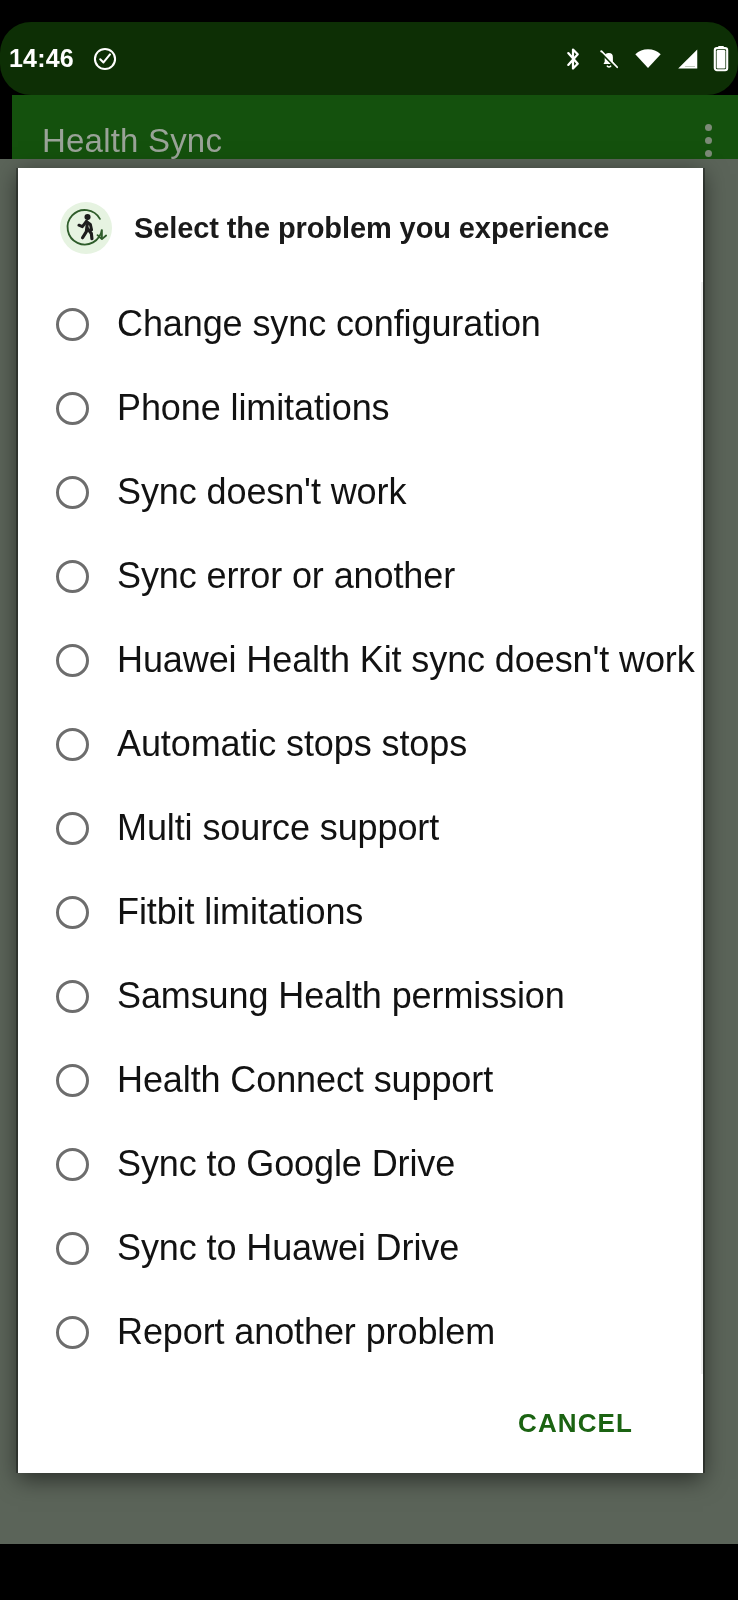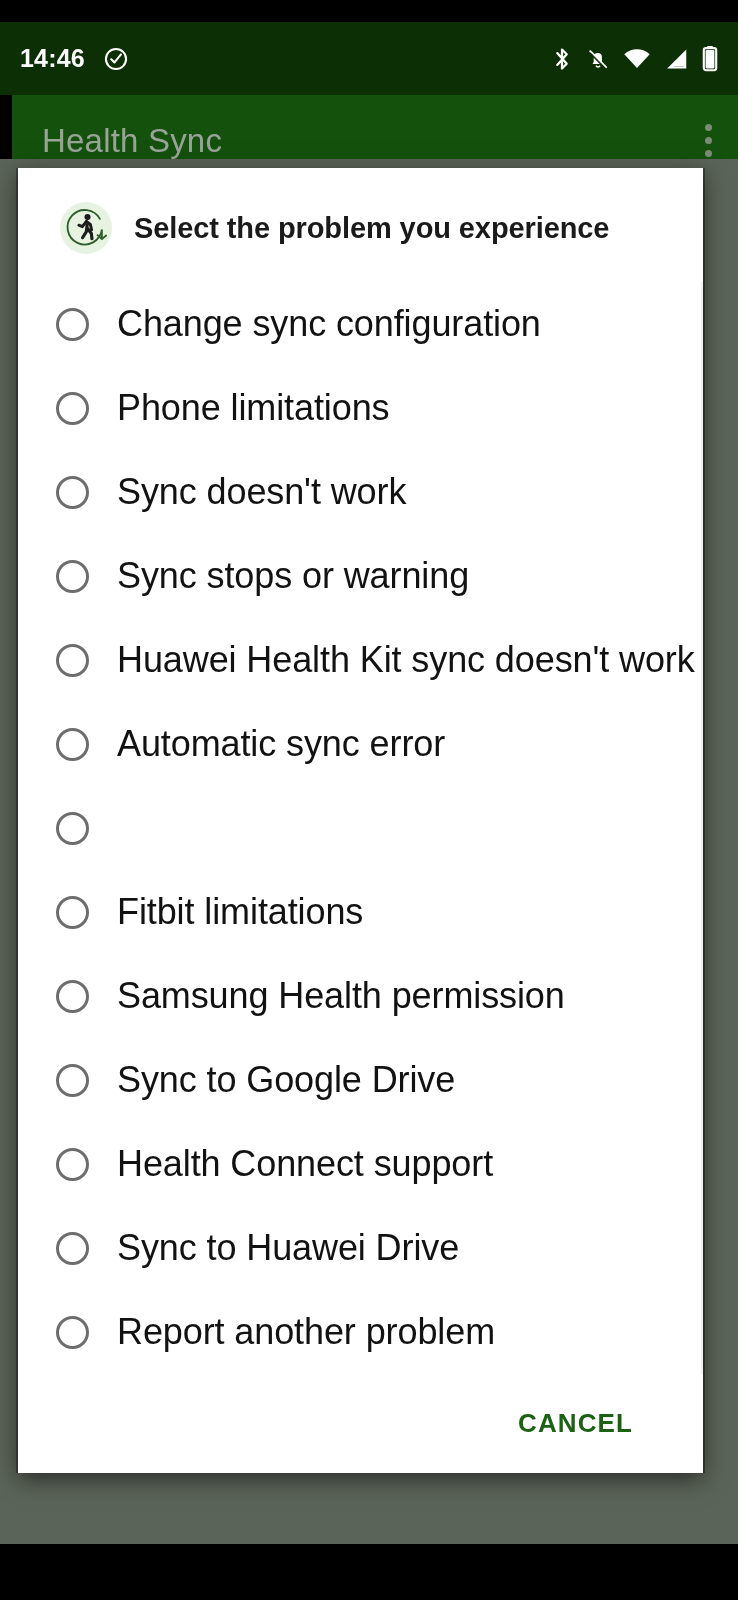--- a/index.html
+++ b/index.html
@@ -39,22 +39,23 @@
 
   
   .status-bar {
     position: absolute;
     left: 0; top: 22px;
     width: 738px; height: 73px;
     background: #0d2f05;
     display: flex;
     align-items: center;
     justify-content: space-between;
-    padding: 0 20px;
-    box-sizing: border-box;
+    padding: 0 9px;
+    box-sizing: border-box;
+    border-radius: 31px;
   }
   .status-left {
     display: flex;
     align-items: center;
     gap: 18px;
   }
   .status-clock {
     color: #ffffff;
     font-size: 25px;
     font-weight: bold;
@@ -295,48 +296,49 @@
         <div class="option-row">
           <span class="radio"></span>
           <span class="option-label">Phone limitations</span>
         </div>
         <div class="option-row">
           <span class="radio"></span>
           <span class="option-label">Sync doesn't work</span>
         </div>
         <div class="option-row">
           <span class="radio"></span>
-          <span class="option-label">Sync stops or warning</span>
+          <span class="option-label">Sync error or another</span>
         </div>
         <div class="option-row">
           <span class="radio"></span>
           <span class="option-label">Huawei Health Kit sync doesn't work</span>
         </div>
         <div class="option-row">
           <span class="radio"></span>
-          <span class="option-label">Automatic sync error</span>
-        </div>
-        <div class="option-row">
-          <span class="radio"></span>
+          <span class="option-label">Automatic stops stops</span>
+        </div>
+        <div class="option-row">
+          <span class="radio"></span>
+          <span class="option-label">Multi source support</span>
         </div>
         <div class="option-row">
           <span class="radio"></span>
           <span class="option-label">Fitbit limitations</span>
         </div>
         <div class="option-row">
           <span class="radio"></span>
           <span class="option-label">Samsung Health permission</span>
         </div>
         <div class="option-row">
           <span class="radio"></span>
+          <span class="option-label">Health Connect support</span>
+        </div>
+        <div class="option-row">
+          <span class="radio"></span>
           <span class="option-label">Sync to Google Drive</span>
-        </div>
-        <div class="option-row">
-          <span class="radio"></span>
-          <span class="option-label">Health Connect support</span>
         </div>
         <div class="option-row">
           <span class="radio"></span>
           <span class="option-label">Sync to Huawei Drive</span>
         </div>
         <div class="option-row">
           <span class="radio"></span>
           <span class="option-label">Report another problem</span>
         </div>
       </div>

